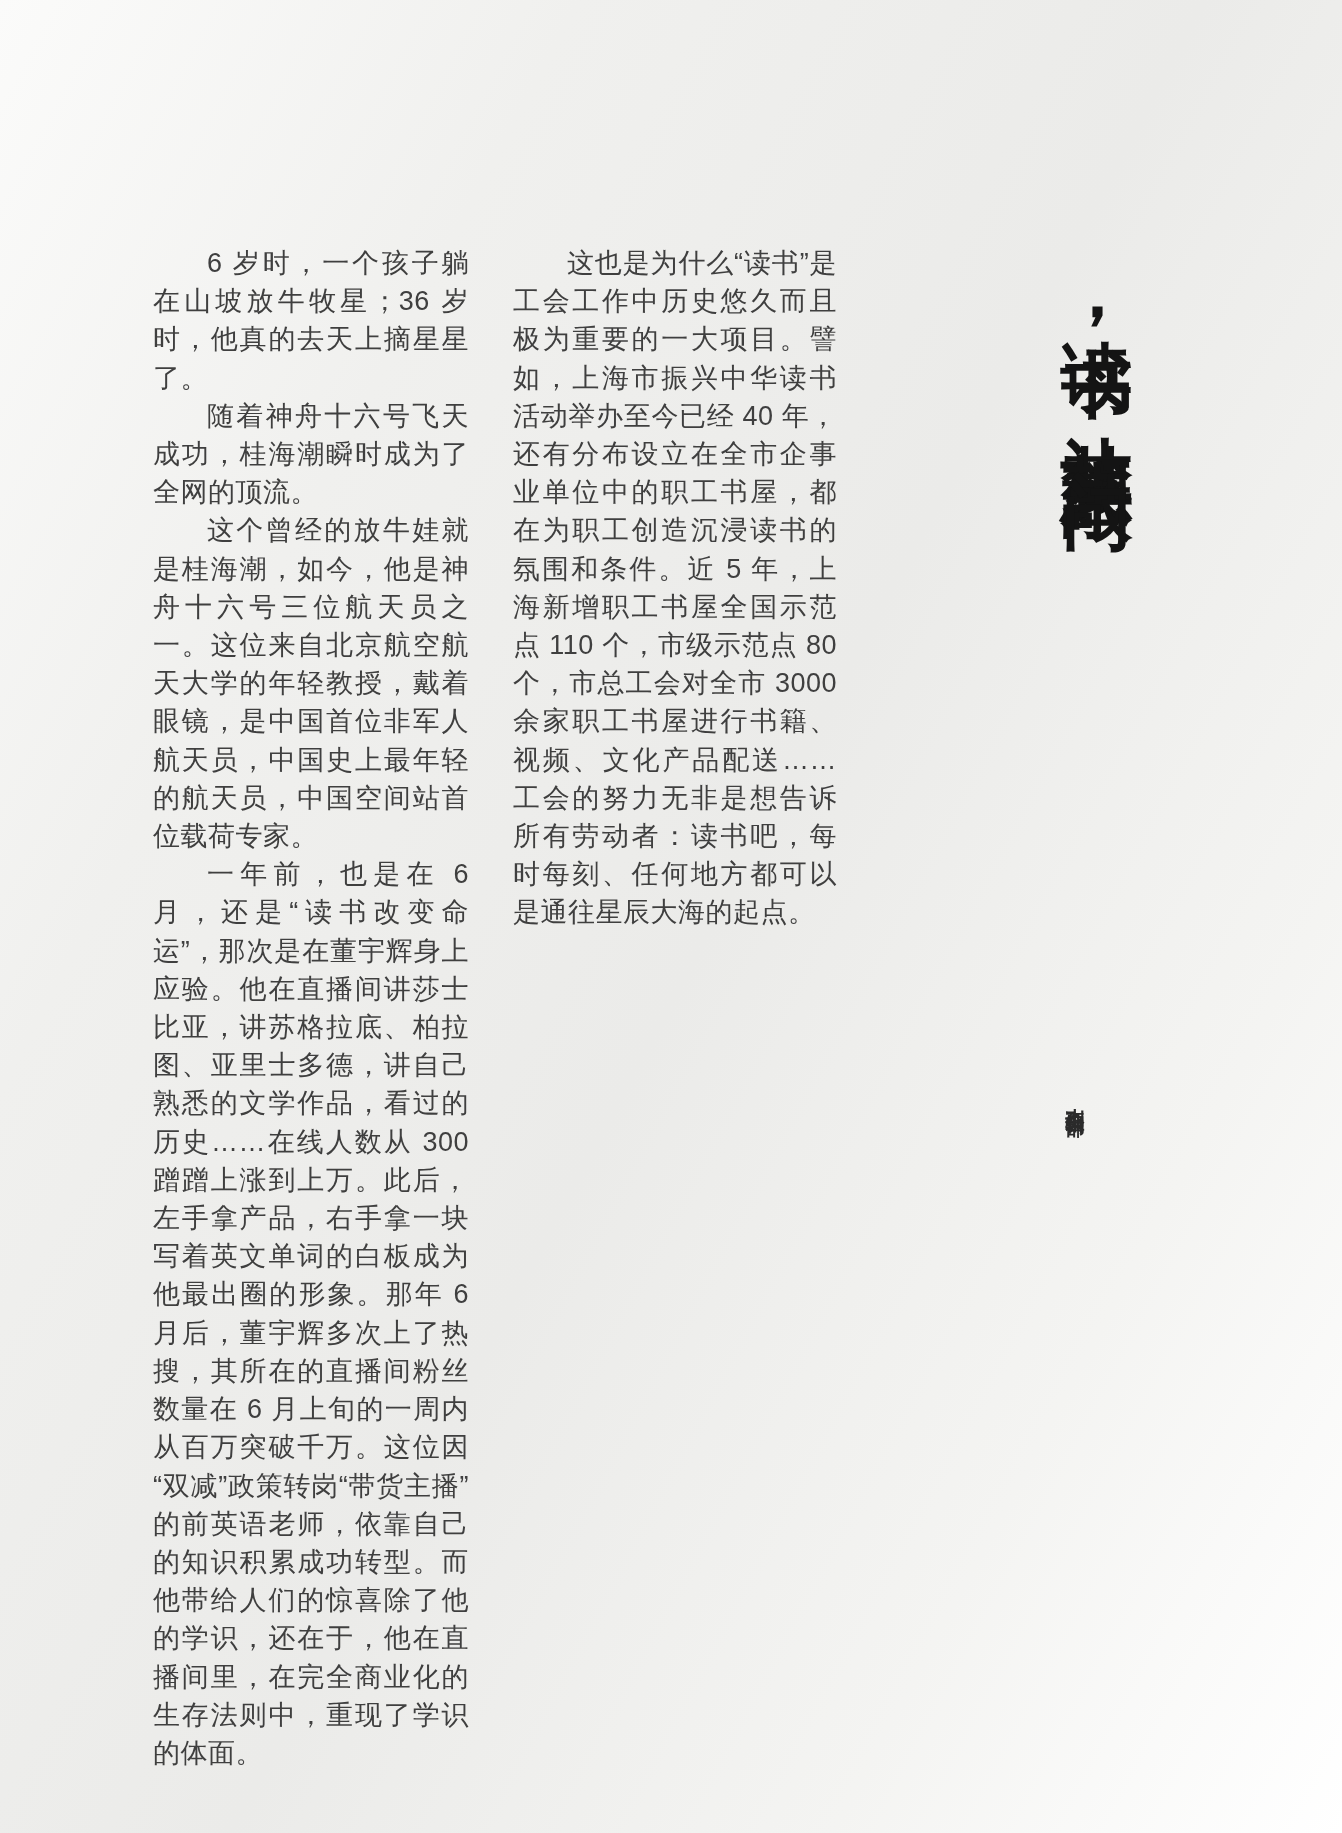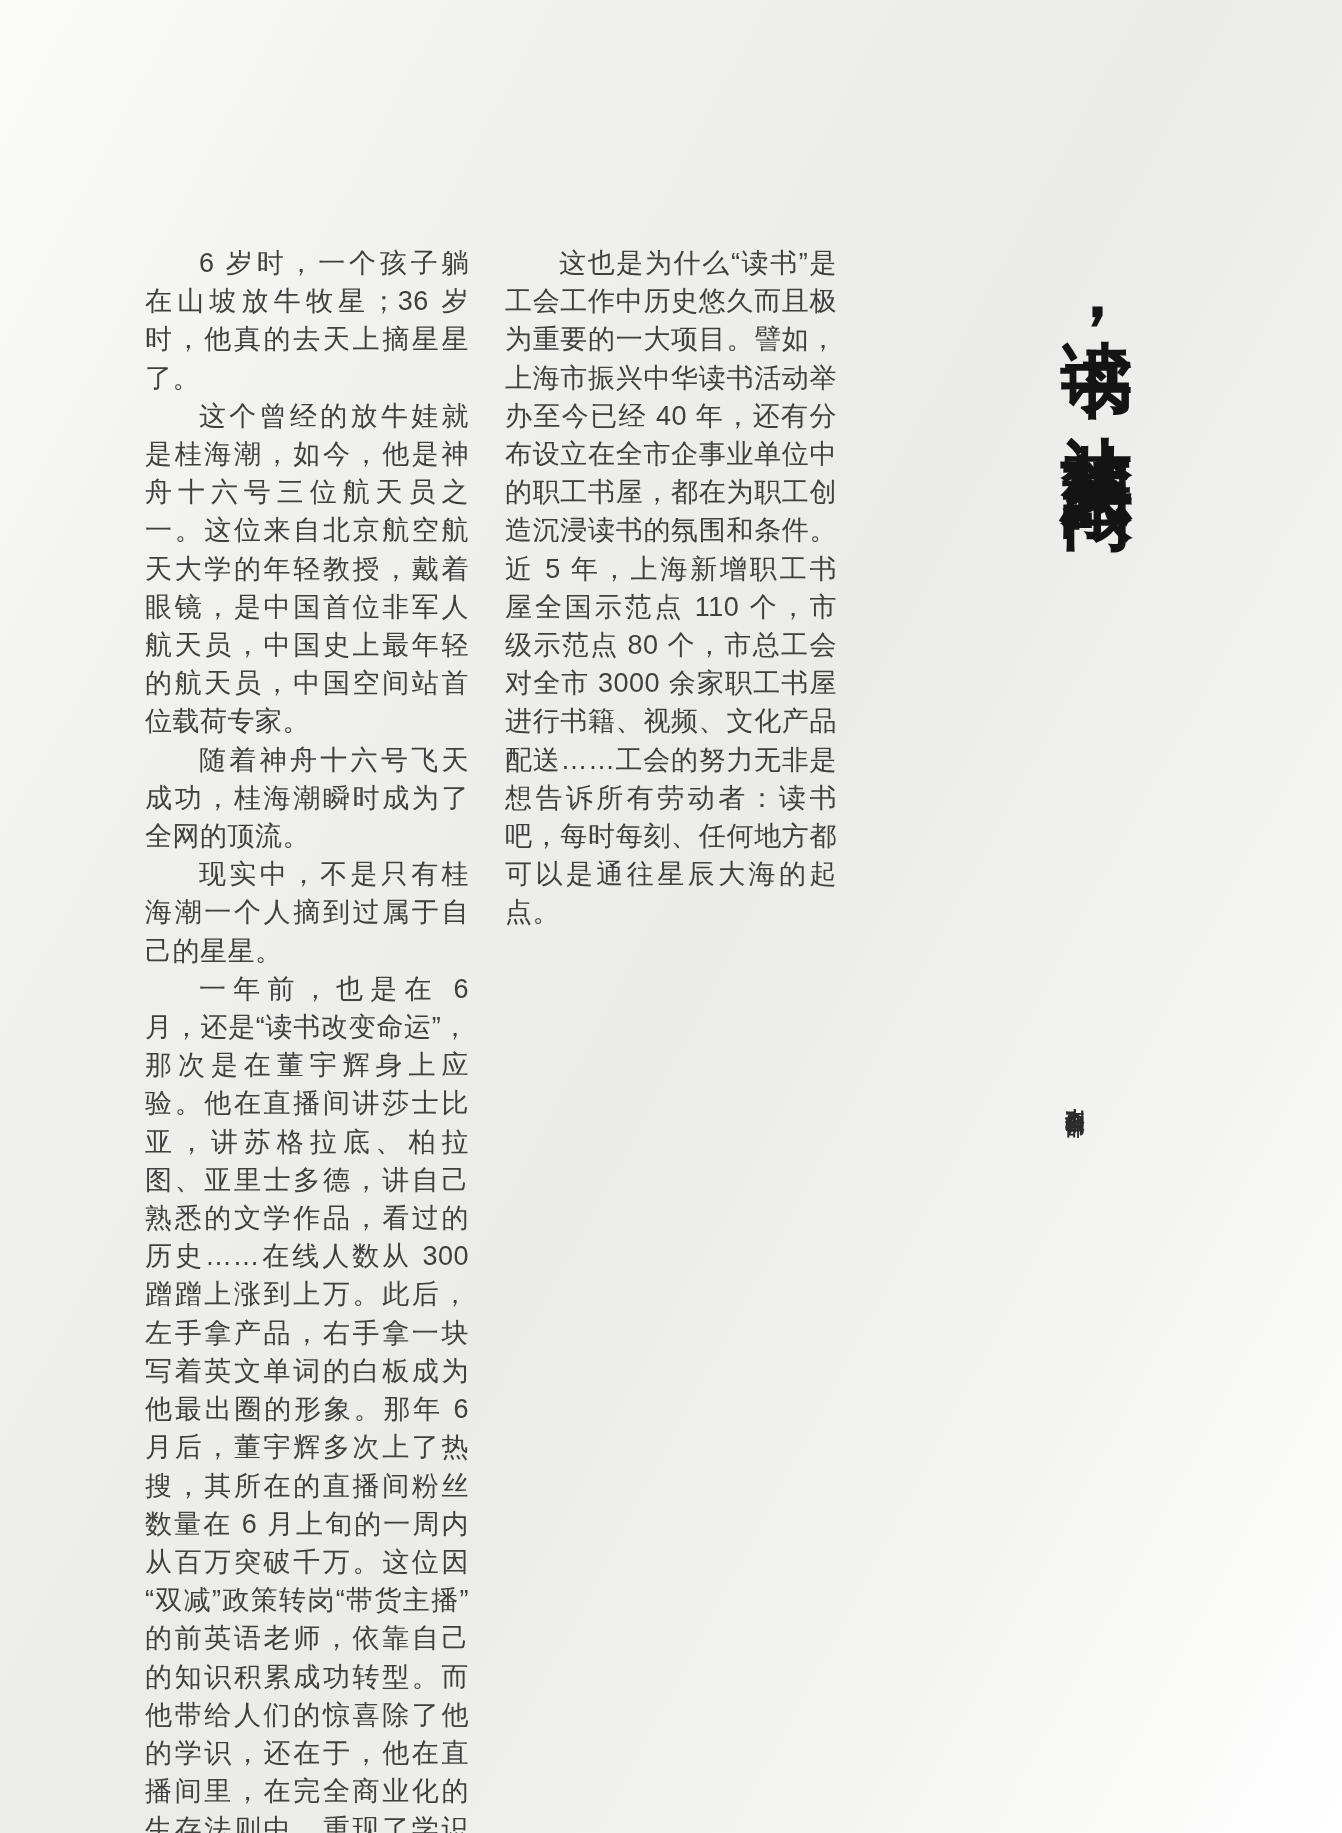--- a/index.html
+++ b/index.html
@@ -30,21 +30,21 @@
     color: #3f3f3f;
     font-size: 27px;
     line-height: 38.2px;
     text-align: justify;
     text-justify: inter-character;
     letter-spacing: 0.5px;
   }
   .col-left  { left: 145px; width: 324px; }
   .col-right { left: 505px; width: 332px; }
   .para { margin: 0; }
-  .para.indent { text-indent: 2em; }
+  .para.indent { text-indent: 2em; margin-left: 8px; }
   .headline {
     position: absolute;
     left: 1062px;
     top: 282px;
     height: 760px;
     writing-mode: vertical-rl;
     text-orientation: mixed;
     font-weight: 900;
     font-size: 72px;
     letter-spacing: 8px;
@@ -64,23 +64,22 @@
     line-height: 1;
   }
 </style>
 </head>
 <body>
 
 <div class="page">
 
   <div class="col col-left">
       <p class="para indent">6 岁时，一个孩子躺在山坡放牛牧星；36 岁时，他真的去天上摘星星了。</p>
+      <p class="para indent">随着神舟十六号飞天成功，桂海潮瞬时成为了全网的顶流。</p>
       <p class="para indent">这个曾经的放牛娃就是桂海潮，如今，他是神舟十六号三位航天员之一。这位来自北京航空航天大学的年轻教授，戴着眼镜，是中国首位非军人航天员，中国史上最年轻的航天员，中国空间站首位载荷专家。</p>
-      <p class="para indent">随着神舟十六号飞天成功，桂海潮瞬时成为了全网的顶流。</p>
-      <p class="para indent">现实中，不是只有桂海潮一个人摘到过属于自己的星星。</p>
       <p class="para indent">一年前，也是在 6 月，还是“读书改变命运”，那次是在董宇辉身上应验。他在直播间讲莎士比亚，讲苏格拉底、柏拉图、亚里士多德，讲自己熟悉的文学作品，看过的历史……在线人数从 300 蹭蹭上涨到上万。此后，左手拿产品，右手拿一块写着英文单词的白板成为他最出圈的形象。那年 6 月后，董宇辉多次上了热搜，其所在的直播间粉丝数量在 6 月上旬的一周内从百万突破千万。这位因“双减”政策转岗“带货主播”的前英语老师，依靠自己的知识积累成功转型。而他带给人们的惊喜除了他的学识，还在于，他在直播间里，在完全商业化的生存法则中，重现了学识的体面。</p>
     </div>
 
   <div class="col col-right">
       <p class="para indent">这也是为什么“读书”是工会工作中历史悠久而且极为重要的一大项目。譬如，上海市振兴中华读书活动举办至今已经 40 年，还有分布设立在全市企事业单位中的职工书屋，都在为职工创造沉浸读书的氛围和条件。近 5 年，上海新增职工书屋全国示范点 110 个，市级示范点 80 个，市总工会对全市 3000 余家职工书屋进行书籍、视频、文化产品配送……工会的努力无非是想告诉所有劳动者：读书吧，每时每刻、任何地方都可以是通往星辰大海的起点。</p>
     </div>
 
   <div class="headline">读书，让梦想来敲门</div>
 
   <div class="byline">本刊编辑部</div>

